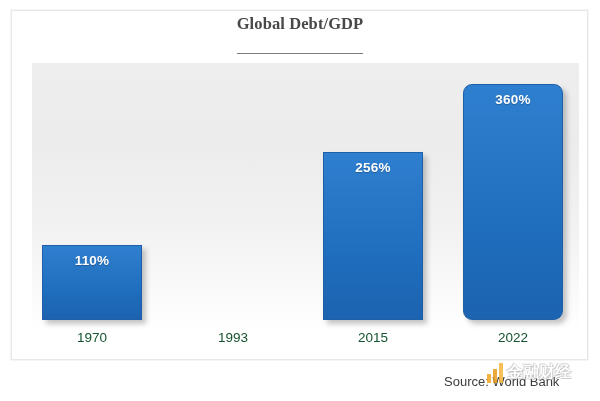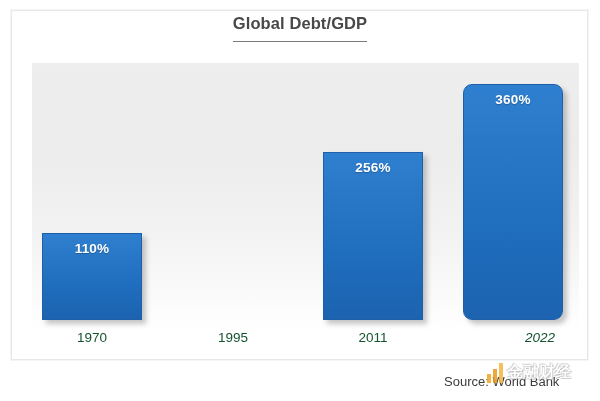--- a/index.html
+++ b/index.html
@@ -35,21 +35,22 @@
     top: 14px;
     width: 100%;
     text-align: center;
     font-size: 16.5px;
     font-weight: bold;
     color: #484848;
     letter-spacing: 0.1px;
   }
   #chart-title span {
     border-bottom: 1.5px solid #7b7b7b;
-    padding-bottom: 9px;
+    padding-bottom: 20px;
+    font-family: Liberation Serif, serif;
   }
 
   
   #plot-area {
     position: absolute;
     left: 20px;
     top: 52px;
     width: 547px;
     height: 268px;
     background: linear-gradient(180deg,
@@ -160,44 +161,44 @@
 
 </div>
 
 <div id="chart-title">
   <span>Global Debt/GDP</span>
 </div>
 
 <div id="bars-layer">
 
   <div class="bar-slot" style="left:22px;">
-    <div class="bar" style="height:87px;">
+    <div class="bar" style="height:75px;">
       <div class="bar-value">110%</div>
     </div>
   </div>
 
 
   <div class="bar-slot" style="left:303px;">
     <div class="bar" style="height:168px;">
       <div class="bar-value">256%</div>
     </div>
   </div>
 
   <div class="bar-slot" style="left:443px;">
     <div class="bar" style="height:236px;border-radius:9px;">
       <div class="bar-value">360%</div>
     </div>
   </div>
 
 </div>
 
 <div class="cat-label" style="left:42px;">1970</div>
-<div class="cat-label" style="left:183px;">1995</div>
-<div class="cat-label" style="left:323px;">2011</div>
-<div class="cat-label" style="left:490px;font-style:italic;">2022</div>
+<div class="cat-label" style="left:183px;">1993</div>
+<div class="cat-label" style="left:323px;">2015</div>
+<div class="cat-label" style="left:463px;">2022</div>
 
 <div id="source-note">Source: World Bank</div>
 
 <div id="watermark">
   <div class="wm-mark">
     <i class="b1"></i>
       <i class="b2"></i>
       <i class="b3"></i>
   </div>
   <div class="wm-text">金融财经</div>

